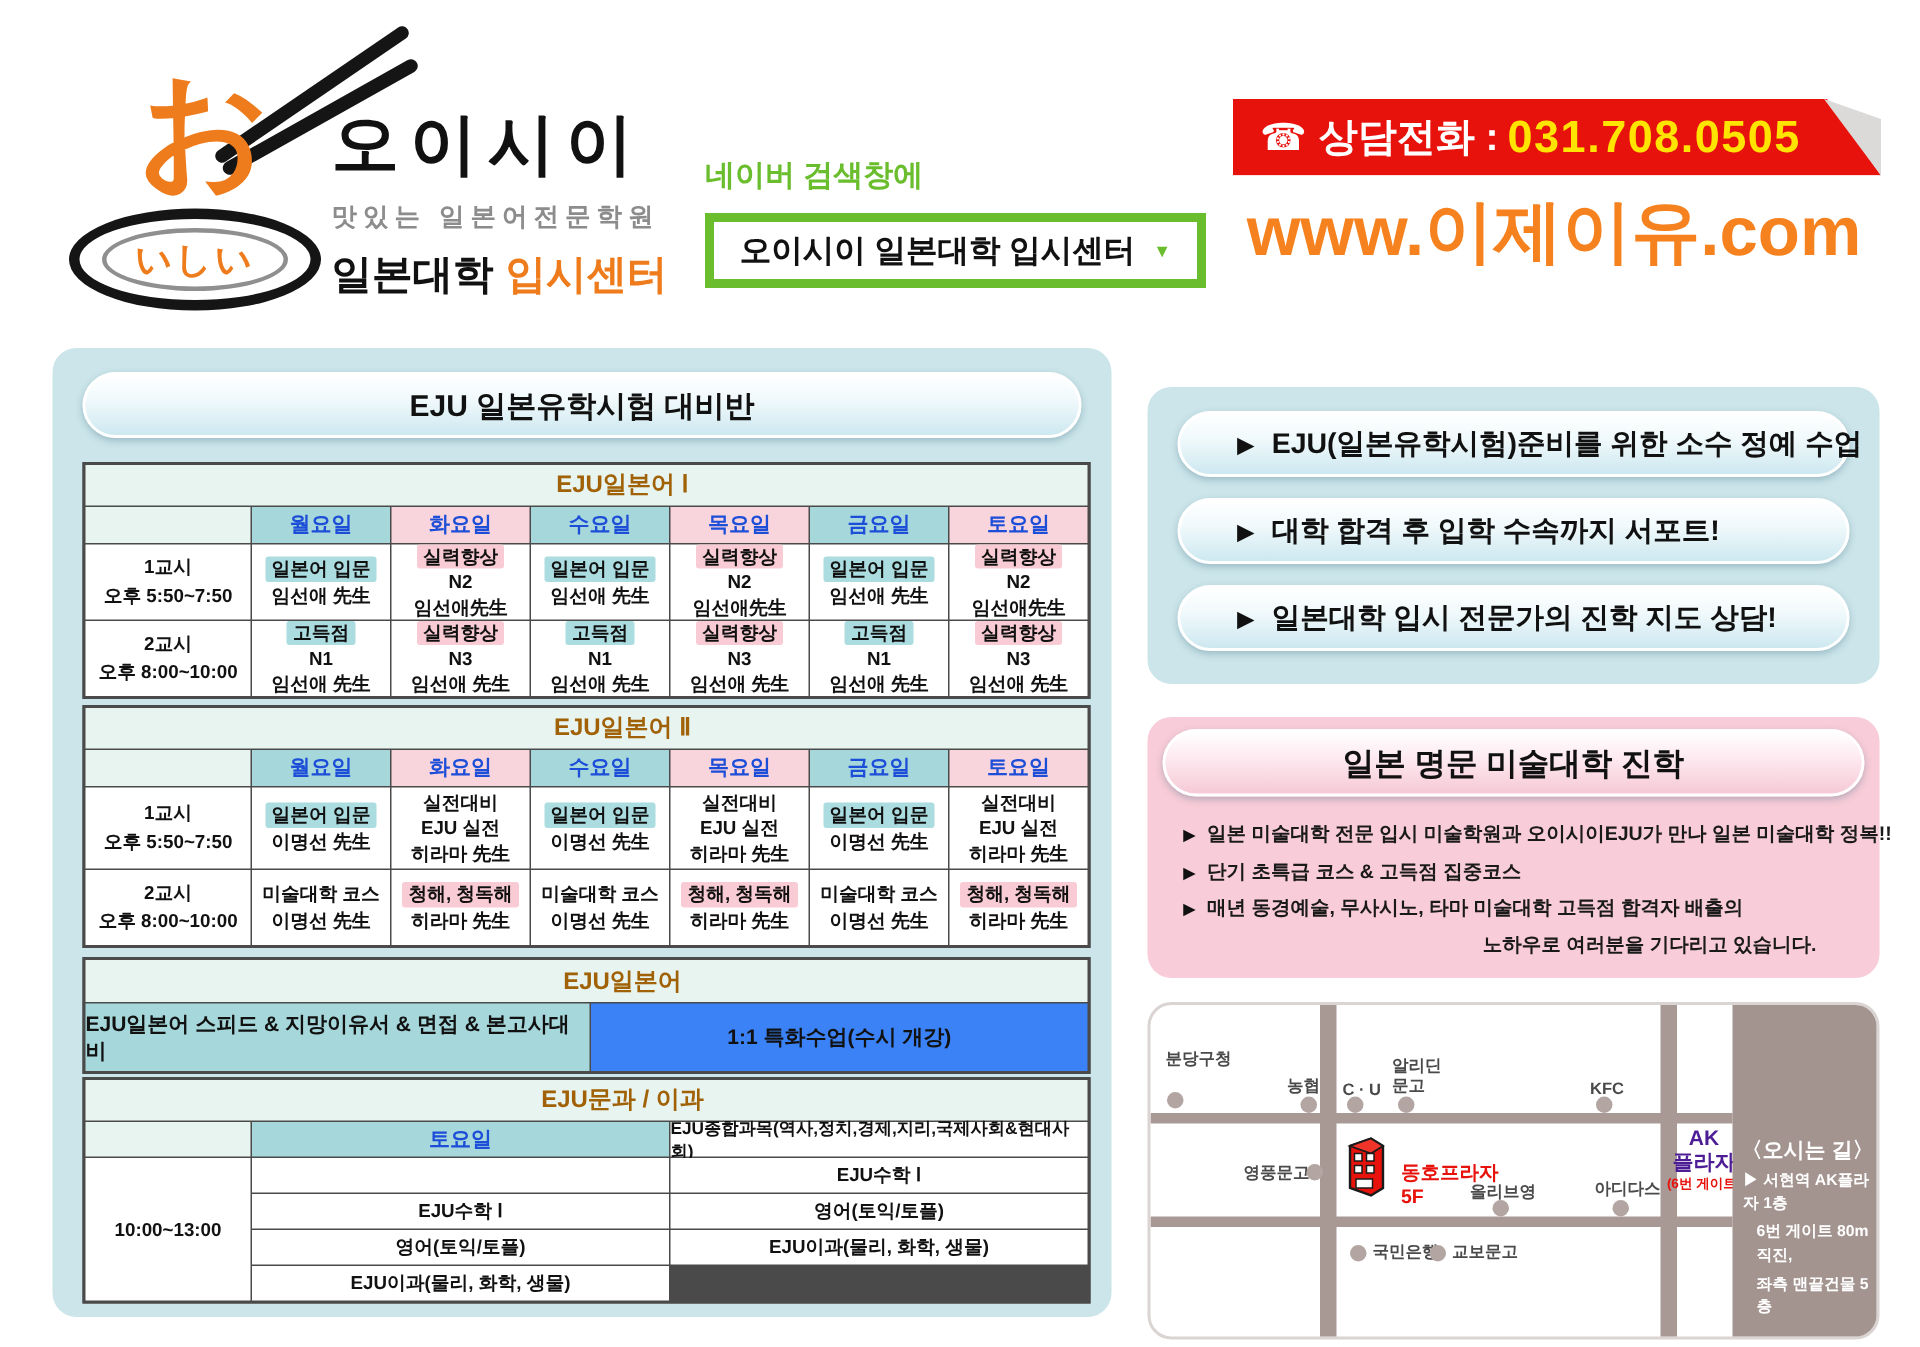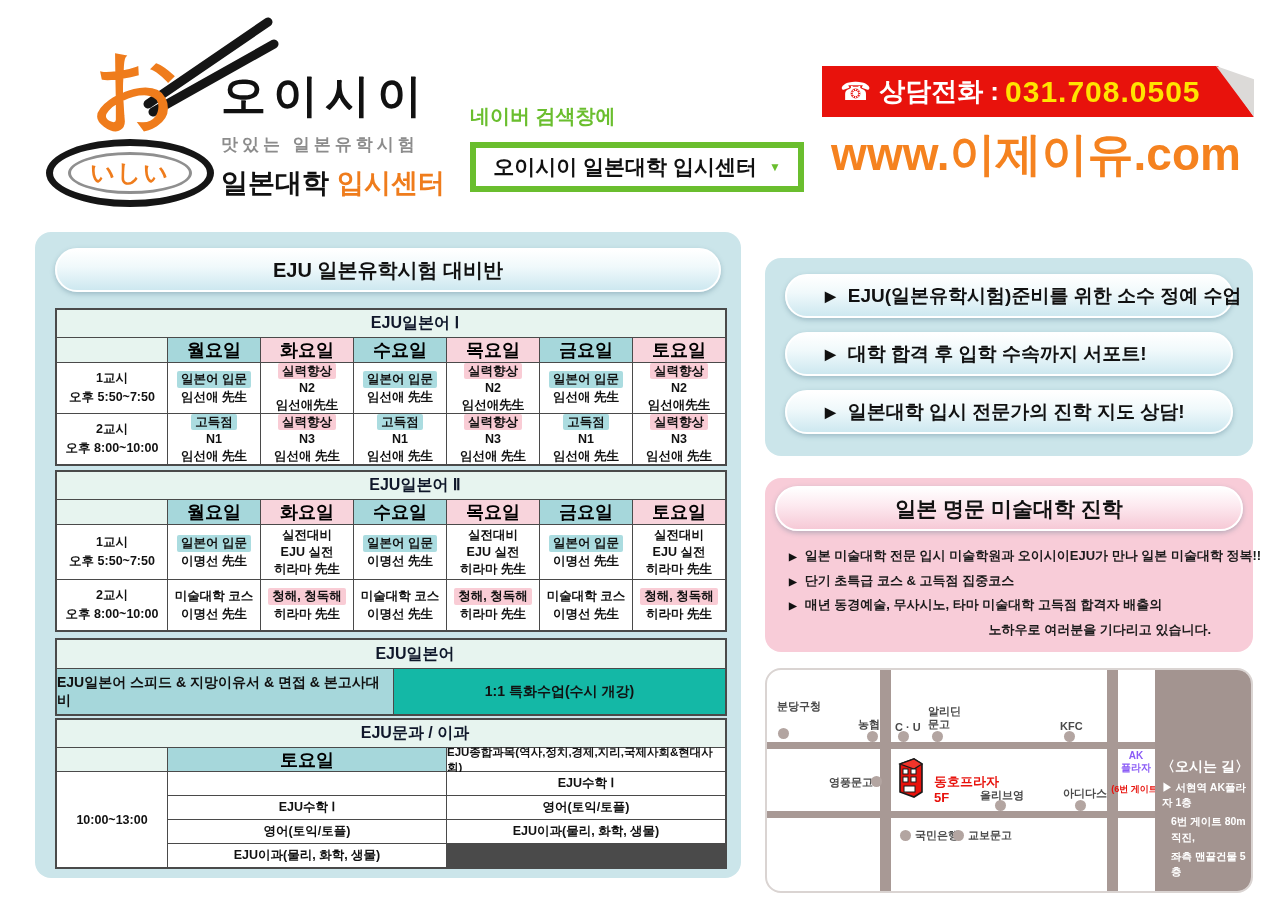--- a/index.html
+++ b/index.html
@@ -32,34 +32,34 @@
 
   
   .blue-panel { position:absolute; background:#cbe5ea; border-radius:16px; }
   .pill { border:2px solid #fff; border-radius:26px; box-shadow:0 2px 5px rgba(70,110,130,.35); display:flex; align-items:center; }
   .pill-blue { background:linear-gradient(180deg,#ffffff,#f0f9fb 42%,#cde8f0); }
   .pill-pink { background:linear-gradient(180deg,#ffffff,#fdeaf0 42%,#f6c9d6); }
   .panel-title { position:absolute; left:20px; top:16px; width:666px; height:44px; justify-content:center; font-size:20px; font-weight:700; color:#111; }
 
   
   .grid { position:absolute; display:grid; background:#4a4a4a; gap:1px; border:2px solid #4a4a4a; width:672px; }
-  .ttl { grid-column:1/-1; background:#e7f4ef; color:#0f172a; font-size:16px; font-weight:800; display:flex; align-items:center; justify-content:center;padding-left:48px; }
+  .ttl { grid-column:1/-1; background:#e7f4ef; color:#a16207; font-size:16px; font-weight:800; display:flex; align-items:center; justify-content:center;padding-left:48px; }
   .corner { background:#e7f4ef; }
-  .day { display:flex; align-items:center; justify-content:center; font-size:18px; font-weight:800; color:#000000; }
+  .day { display:flex; align-items:center; justify-content:center; font-size:14px; font-weight:800; color:#1d4ed8; }
   .day.teal { background:#a6d7db; }
   .day.pink { background:#f8d4dc; }
   .timec { background:#fff; display:flex; flex-direction:column; align-items:center; justify-content:center; gap:2px; font-size:12.5px; font-weight:700; color:#111; }
   .slot { background:#fff; display:flex; flex-direction:column; align-items:center; justify-content:center; gap:1px; font-size:12.5px; font-weight:700; color:#111; line-height:1.3; text-align:center; }
   .chip { padding:0 4px; border-radius:2px; white-space:nowrap; }
   .chip[data-style="teal"] { background:#abdce0; }
   .chip[data-style="pink"] { background:#f9ccd5; }
   .chip[data-style="plain"] { background:transparent; padding:0; }
   .mid:empty { display:none; }
   .wide-teal { background:#a6d7db; display:flex; align-items:center; justify-content:center; font-size:14px; font-weight:800; color:#111; }
-  .wide-pink { background:#14b8a6; display:flex; align-items:center; justify-content:center; font-size:14px; font-weight:800; color:#111; }
+  .wide-pink { background:#3b82f6; display:flex; align-items:center; justify-content:center; font-size:14px; font-weight:800; color:#111; }
   .t4cell { background:#fff; display:flex; align-items:center; justify-content:center; font-size:12.5px; font-weight:700; color:#111; }
   .t4cell.small { font-size:11.5px; }
 
   
   .features { left:765px; top:258px; width:488px; height:198px; padding:16px 20px; display:flex; flex-direction:column; gap:14px; }
   .feature-pill { height:44px; padding-left:38px; gap:12px; font-size:19px; font-weight:800; color:#111; white-space:nowrap; }
   .arrow-ic { font-size:14px; color:#111; }
 
   .art-panel { position:absolute; left:765px; top:478px; width:488px; height:174px; background:#f8ccd8; border-radius:16px; }
   .art-title { position:absolute; left:10px; top:8px; width:468px; height:45px; justify-content:center; font-size:21px; font-weight:800; color:#111; }
@@ -71,41 +71,41 @@
   
   .map { position:absolute; left:765px; top:668px; width:488px; height:225px; background:#fff; border:2px solid #dad4d2; border-radius:16px; overflow:hidden; }
   .road { position:absolute; background:#a89995; }
   .dirpanel { position:absolute; left:388px; top:0; width:100px; height:225px; background:#a39490; color:#fff; }
   .dir-title { margin-top:88px; text-align:center; font-size:14px; font-weight:800; }
   .dir-line { margin:4px 0 0 7px; font-size:10.5px; font-weight:700; line-height:1.45; }
   .dir-line.ind { margin-left:16px; }
   .map-label { position:absolute; font-size:11px; font-weight:700; color:#4a4a4a; line-height:1.2; white-space:pre-line; }
   .dot { position:absolute; width:11px; height:11px; border-radius:50%; background:#b3a5a1; }
   .bldg-name { position:absolute; left:167px; top:104px; color:#e8120c; font-size:13px; font-weight:800; line-height:1.2; white-space:pre-line; }
-  .ak-label { position:absolute; left:348px; top:80px; width:42px; text-align:center; font-size:10px; font-weight:800; color:#8b5cf6; line-height:1.15; white-space:pre-line; }
+  .ak-label { position:absolute; left:348px; top:80px; width:42px; text-align:center; font-size:14px; font-weight:800; color:#4c1d95; line-height:1.15; white-space:pre-line; }
   .ak-gate { position:absolute; left:344px; top:113px; width:50px; text-align:center; font-size:9px; font-weight:700; color:#e8120c; white-space:nowrap; }
 </style>
 </head>
 <body>
 
 <div class="page">
 
   <svg class="logo-svg" width="340" height="220" viewBox="0 0 340 220">
     <line x1="268" y1="22" x2="148" y2="104" stroke="#151515" stroke-width="9" stroke-linecap="round"></line>
     <line x1="274" y1="44" x2="153" y2="112" stroke="#151515" stroke-width="9" stroke-linecap="round"></line>
   </svg>
   <div class="o-char">お</div>
   <div class="bowl">
     <div class="bowl-inner">
       <span class="ishii">いしい</span>
     </div>
   </div>
   <div class="logo-text">
     <div class="school-name">오이시이</div>
-    <div class="tagline">맛있는 일본유학시험</div>
+    <div class="tagline">맛있는 일본어전문학원</div>
     <div class="logo-sub">
       <span>일본대학</span><span class="orange">입시센터</span>
     </div>
   </div>
 
   <div class="naver-label">네이버 검색창에</div>
   <div class="naver-box">
     <span class="naver-query">오이시이 일본대학 입시센터</span>
     <span class="naver-arrow">▼</span>
   </div>

